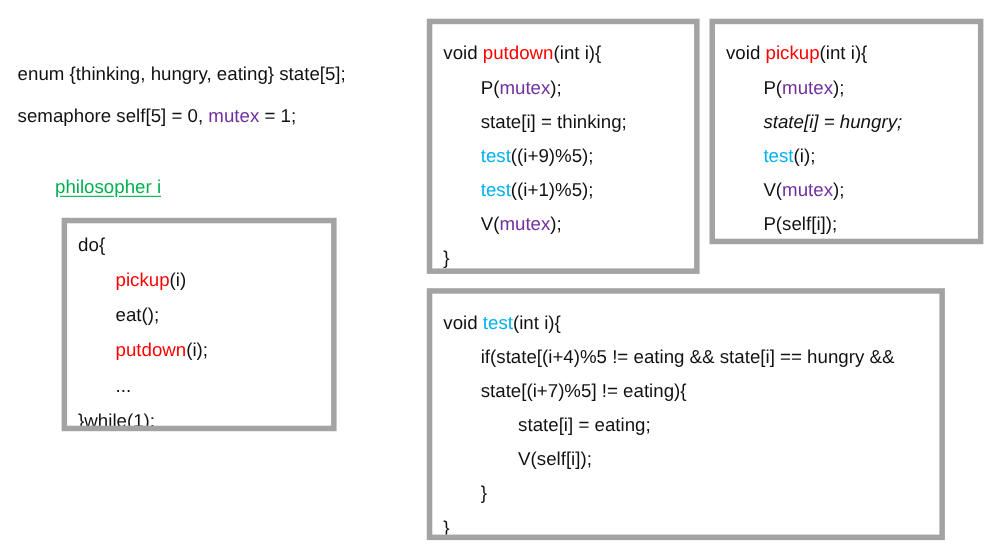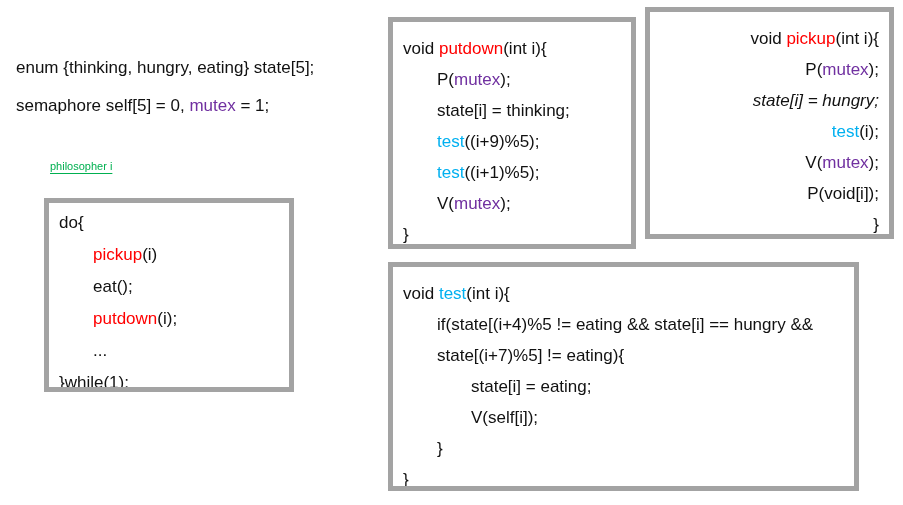--- a/index.html
+++ b/index.html
@@ -25,41 +25,41 @@
     background: #ffffff;
     padding: 11px 10px;
     white-space: nowrap;
     overflow: hidden;
   }
   .code-line { height: 31px; line-height: 31px; }
   .loop-box { padding-top: 4px; }
   .loop-box .code-line { height: 32px; line-height: 32px; }
   .decl-line { line-height: 24px; }
   .philosopher-label {
-    font-size: 11px;
+    font-size: 17px;
     text-decoration: underline;
     text-underline-offset: 3px;
   }
 </style>
 </head>
 <body>
 
 <div id="slide">
 
   <div class="abs decl-line" style="left:16px; top:52px;">
       <div class="code-line"><span style="color: rgb(17, 17, 17);">enum {thinking, hungry, eating} state[5];</span></div>
     </div>
 
   <div class="abs decl-line" style="left:16px; top:90px;">
       <div class="code-line"><span style="color: rgb(17, 17, 17);">semaphore self[5] = 0, </span><span style="color: rgb(112, 48, 160);">mutex</span><span style="color: rgb(17, 17, 17);"> = 1;</span></div>
     </div>
 
   <div class="abs philosopher-label" style="left:50px; top:160px; color:#00b050;">philosopher i</div>
 
-  <div class="code-box loop-box" style="left:44px; top:198px; width:250px; height:194px;">
+  <div class="code-box loop-box" style="left:56px; top:198px; width:250px; height:194px;">
     <div>
         <div class="code-line"><span style="color: rgb(17, 17, 17);">do{</span></div>
         <div class="code-line" style="padding-left: 34px;"><span style="color: rgb(255, 0, 0);">pickup</span><span style="color: rgb(17, 17, 17);">(i)</span></div>
         <div class="code-line" style="padding-left: 34px;"><span style="color: rgb(17, 17, 17);">eat();</span></div>
         <div class="code-line" style="padding-left: 34px;"><span style="color: rgb(255, 0, 0);">putdown</span><span style="color: rgb(17, 17, 17);">(i);</span></div>
         <div class="code-line" style="padding-left: 34px;"><span style="color: rgb(17, 17, 17);">...</span></div>
         <div class="code-line"><span style="color: rgb(17, 17, 17);">}while(1);</span></div>
       </div>
   </div>
 
@@ -68,28 +68,28 @@
         <div class="code-line"><span style="color: rgb(17, 17, 17);">void </span><span style="color: rgb(255, 0, 0);">putdown</span><span style="color: rgb(17, 17, 17);">(int i){</span></div>
         <div class="code-line" style="padding-left: 34px;"><span style="color: rgb(17, 17, 17);">P(</span><span style="color: rgb(112, 48, 160);">mutex</span><span style="color: rgb(17, 17, 17);">);</span></div>
         <div class="code-line" style="padding-left: 34px;"><span style="color: rgb(17, 17, 17);">state[i] = thinking;</span></div>
         <div class="code-line" style="padding-left: 34px;"><span style="color: rgb(0, 176, 240);">test</span><span style="color: rgb(17, 17, 17);">((i+9)%5);</span></div>
         <div class="code-line" style="padding-left: 34px;"><span style="color: rgb(0, 176, 240);">test</span><span style="color: rgb(17, 17, 17);">((i+1)%5);</span></div>
         <div class="code-line" style="padding-left: 34px;"><span style="color: rgb(17, 17, 17);">V(</span><span style="color: rgb(112, 48, 160);">mutex</span><span style="color: rgb(17, 17, 17);">);</span></div>
         <div class="code-line"><span style="color: rgb(17, 17, 17);">}</span></div>
       </div>
   </div>
 
-  <div class="code-box" style="left:645px; top:7px; width:249px; height:232px;text-align:right;">
+  <div class="code-box" style="left:645px; top:17px; width:249px; height:205px;">
     <div>
         <div class="code-line"><span style="color: rgb(17, 17, 17);">void </span><span style="color: rgb(255, 0, 0);">pickup</span><span style="color: rgb(17, 17, 17);">(int i){</span></div>
         <div class="code-line" style="padding-left: 34px;"><span style="color: rgb(17, 17, 17);">P(</span><span style="color: rgb(112, 48, 160);">mutex</span><span style="color: rgb(17, 17, 17);">);</span></div>
         <div class="code-line" style="padding-left: 34px; font-style: italic;"><span style="color: rgb(17, 17, 17);">state[i] = hungry;</span></div>
         <div class="code-line" style="padding-left: 34px;"><span style="color: rgb(0, 176, 240);">test</span><span style="color: rgb(17, 17, 17);">(i);</span></div>
         <div class="code-line" style="padding-left: 34px;"><span style="color: rgb(17, 17, 17);">V(</span><span style="color: rgb(112, 48, 160);">mutex</span><span style="color: rgb(17, 17, 17);">);</span></div>
-        <div class="code-line" style="padding-left: 34px;"><span style="color: rgb(17, 17, 17);">P(void[i]);</span></div>
+        <div class="code-line" style="padding-left: 34px;"><span style="color: rgb(17, 17, 17);">P(self[i]);</span></div>
         <div class="code-line"><span style="color: rgb(17, 17, 17);">}</span></div>
       </div>
   </div>
 
   <div class="code-box" style="left:388px; top:262px; width:471px; height:229px;">
     <div>
         <div class="code-line"><span style="color: rgb(17, 17, 17);">void </span><span style="color: rgb(0, 176, 240);">test</span><span style="color: rgb(17, 17, 17);">(int i){</span></div>
         <div class="code-line" style="padding-left: 34px;"><span style="color: rgb(17, 17, 17);">if(state[(i+4)%5 != eating &amp;&amp; state[i] == hungry &amp;&amp;</span></div>
         <div class="code-line" style="padding-left: 34px;"><span style="color: rgb(17, 17, 17);">state[(i+7)%5] != eating){</span></div>
         <div class="code-line" style="padding-left: 68px;"><span style="color: rgb(17, 17, 17);">state[i] = eating;</span></div>

